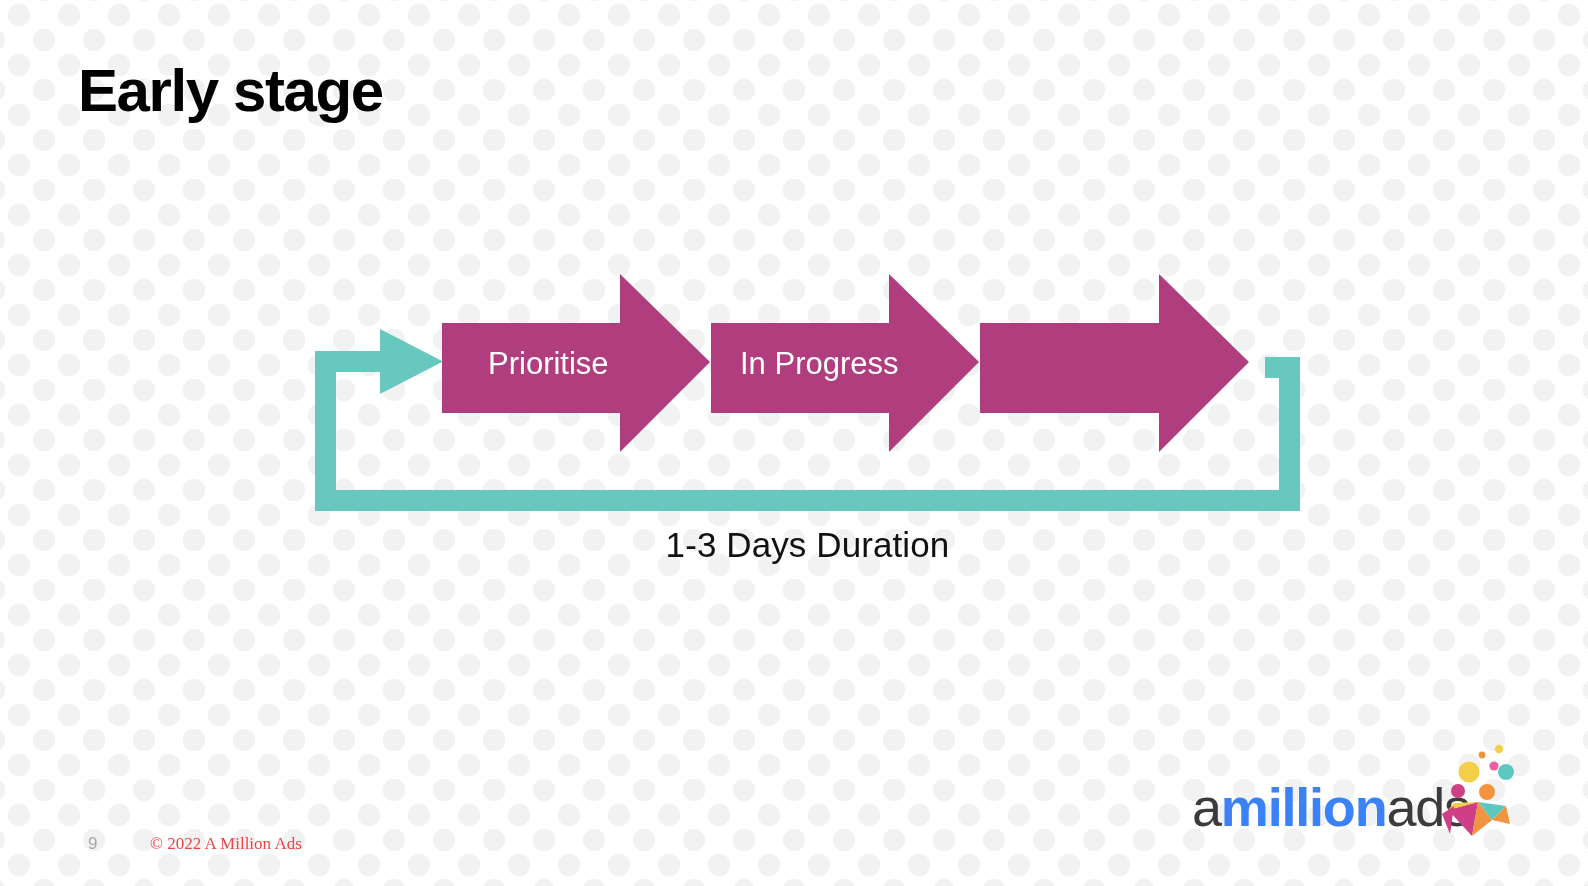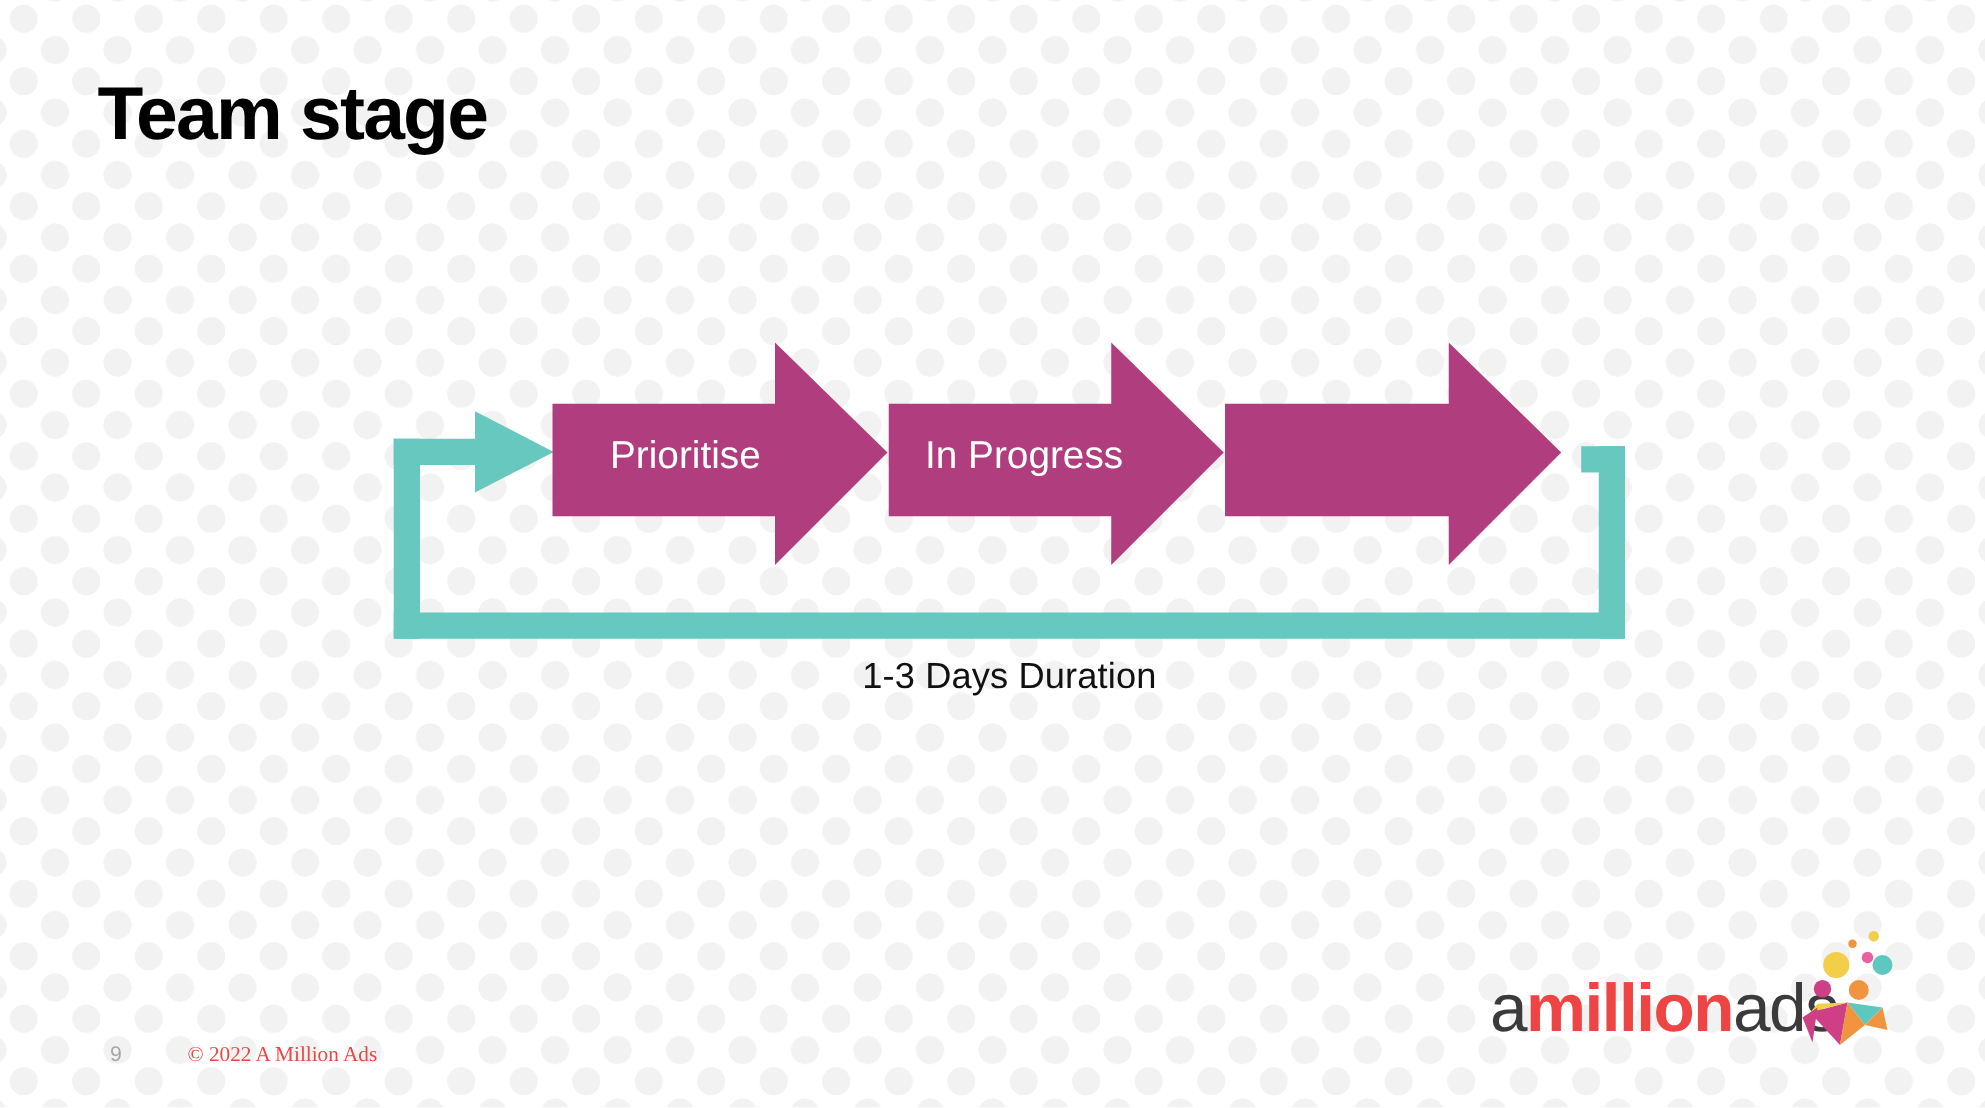--- a/index.html
+++ b/index.html
@@ -79,21 +79,21 @@
   #chev-label-2 { left: 1043px; top: 326px; }
 
   
   #caption {
     position: absolute;
     left: 315px;
     top: 525px;
     width: 985px;
     text-align: center;
     font-family: "Liberation Sans", sans-serif;
-    font-size: 29px;
+    font-size: 35px;
     color: #111111;
     letter-spacing: 0.1px;
   }
 
   
   #footer {
     position: absolute;
     left: 88px;
     top: 834px;
     display: flex;
@@ -122,38 +122,38 @@
     position: absolute;
     left: 0;
     bottom: 2px;
     font-family: "Liberation Sans", sans-serif;
     font-size: 54px;
     letter-spacing: -1.2px;
     color: #3b3b3b;
     white-space: pre;
   }
   #logo-wordmark .lw-light { font-weight: normal; }
-  #logo-wordmark .lw-bold  { font-weight: bold; color: #ef4444; }
+  #logo-wordmark .lw-bold  { font-weight: bold; color: #3b82f6; }
   #logo-mark {
     position: absolute;
     right: 0;
     top: 0;
     width: 108px;
     height: 96px;
   }
 </style>
 </head>
 <body>
 
 <div id="slide">
 
   <div id="dot-pattern"></div>
 
   <div id="title-block">
-    <div class="title-line">Team stage</div>
+    <div class="title-line">Early stage</div>
   </div>
 
   <div id="diagram">
     <svg width="1588" height="886" viewBox="0 0 1588 886" xmlns="http://www.w3.org/2000/svg">
 
       <g>
 
         <rect x="1265" y="357" width="35" height="21" fill="#66c8bf"></rect>
 
         <rect x="1279" y="357" width="21" height="154" fill="#66c8bf"></rect>

